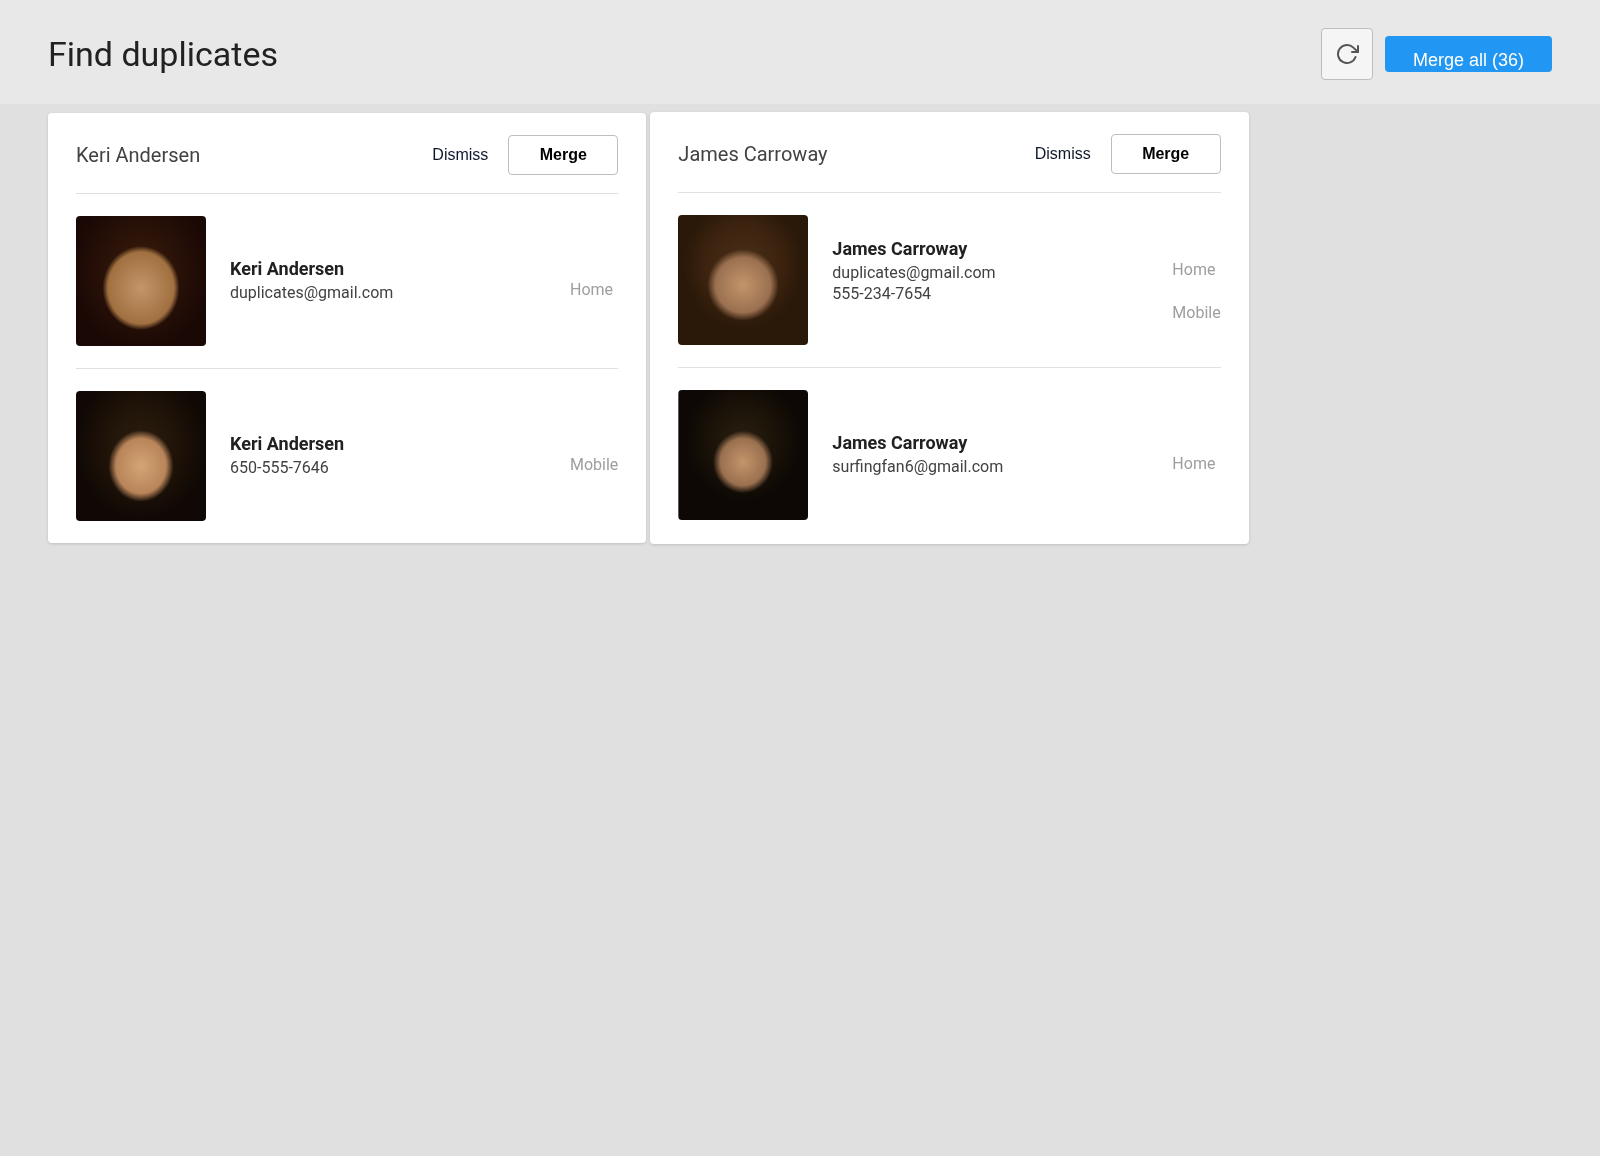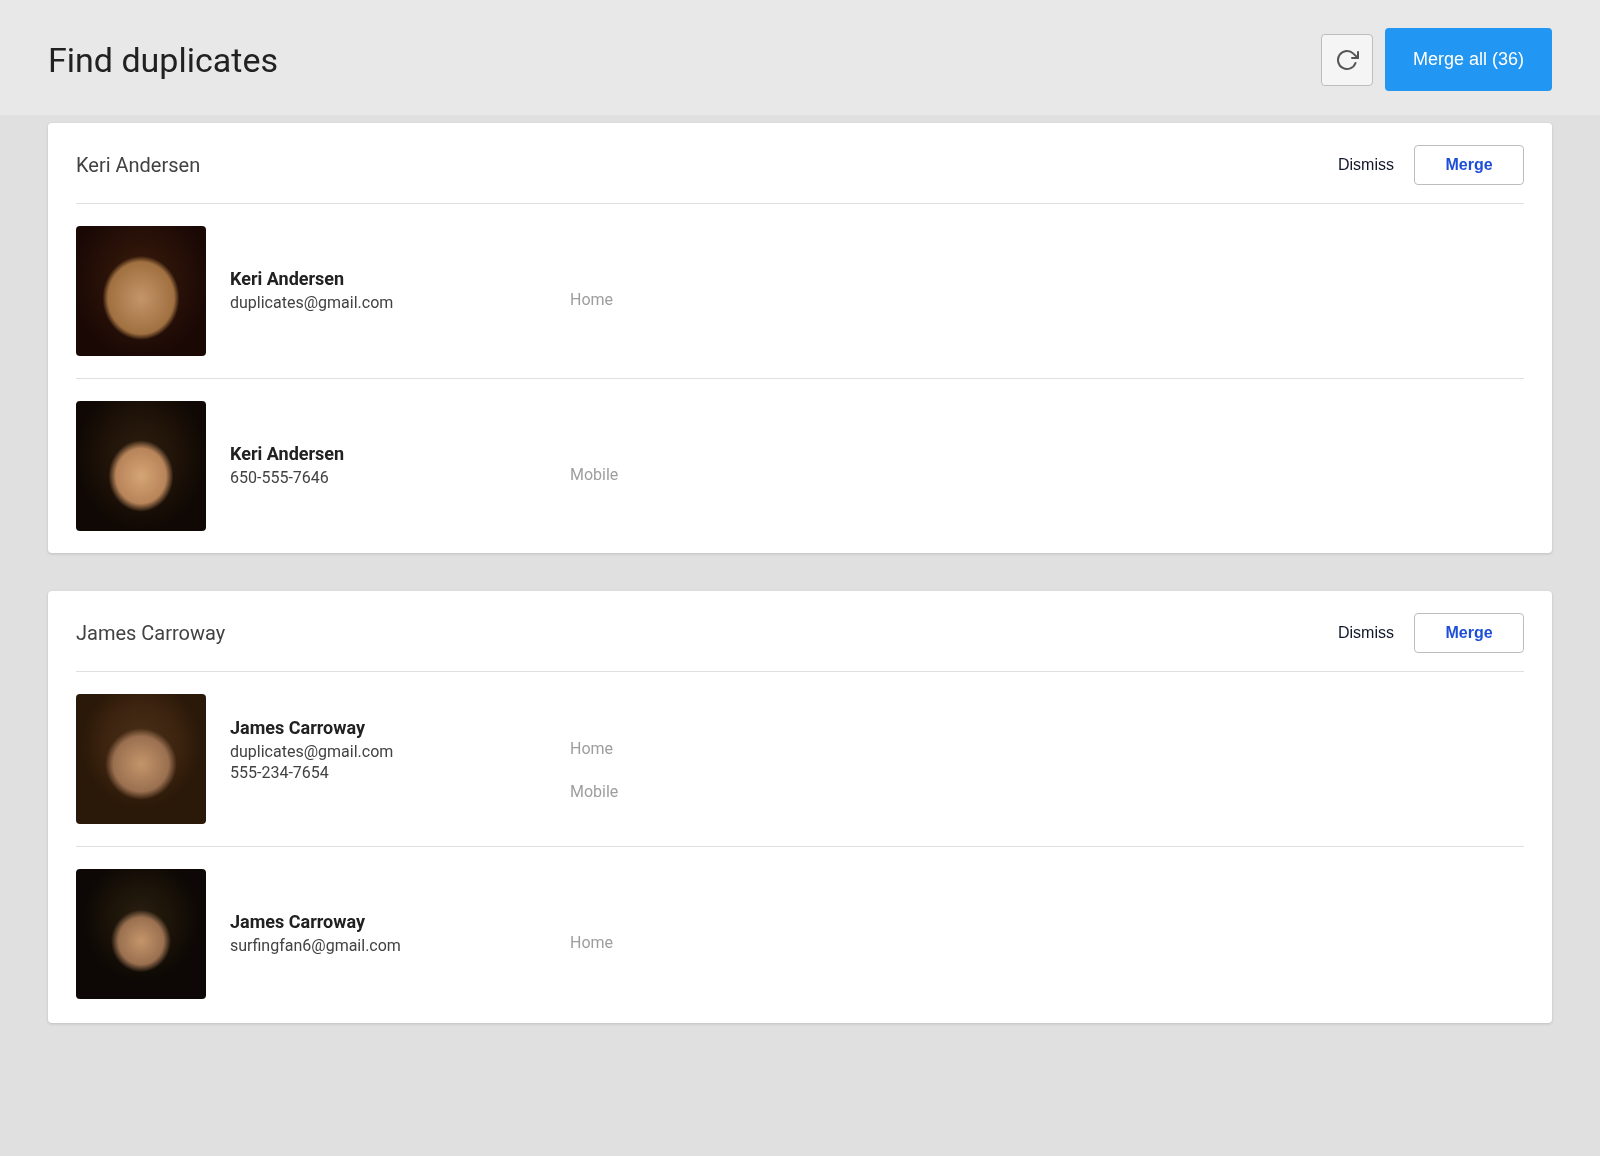--- a/index.html
+++ b/index.html
@@ -51,29 +51,29 @@
 
     .merge-all-button {
       background-color: #2196F3;
       color: white;
       border: none;
       border-radius: 4px;
       padding: 14px 28px;
       font-size: 18px;
       font-weight: 500;
       cursor: pointer;
-      height: 63px;
+      height: 36px;
       white-space: nowrap;
     }
 
     .content {
       padding: 8px 48px 40px 48px;
       display: flex;
-      flex-direction: column;
-      gap: 38px;
+      gap: 4px;
+      align-items: center;
     }
 
     .duplicate-card {
       background: white;
       border-radius: 4px;
       box-shadow: 0 1px 3px rgba(0,0,0,0.15);
       overflow: hidden;
     }
 
     .card-header {
@@ -104,21 +104,21 @@
       font-weight: 400;
     }
 
     .merge-button {
       background: white;
       border: 1px solid #bdbdbd;
       border-radius: 4px;
       padding: 10px 28px;
       font-size: 16px;
       font-weight: 700;
-      color: #1d4ed8;
+      color: #000000;
       cursor: pointer;
       min-width: 110px;
     }
 
     .card-divider {
       border: none;
       border-top: 1px solid #e0e0e0;
       margin: 0 28px;
     }
 

